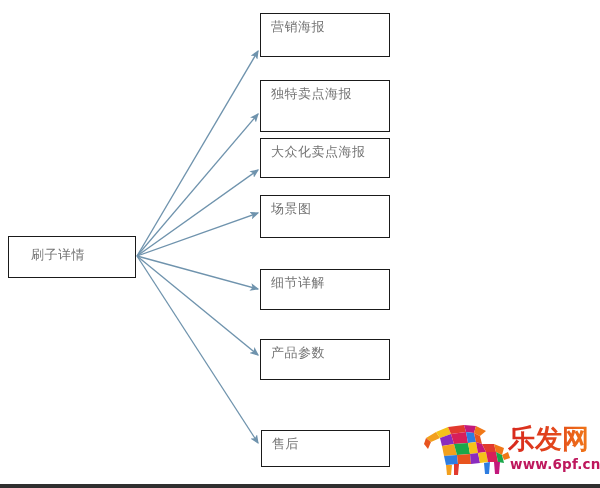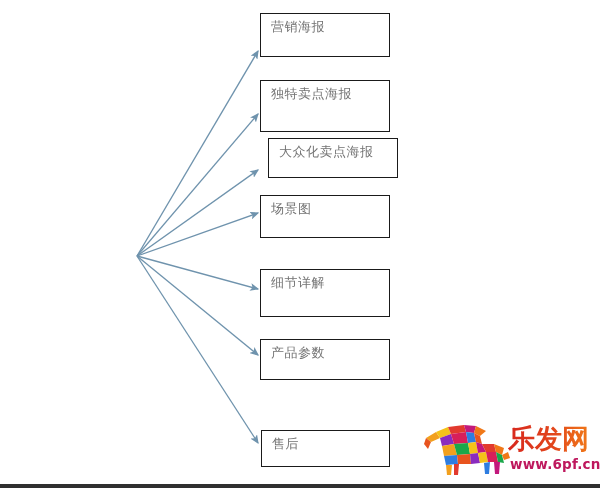--- a/index.html
+++ b/index.html
@@ -111,35 +111,38 @@
         <line x1="137" y1="256" x2="258" y2="51"></line>
         <line x1="137" y1="256" x2="258" y2="114"></line>
         <line x1="137" y1="256" x2="258" y2="170"></line>
         <line x1="137" y1="256" x2="258" y2="213"></line>
         <line x1="137" y1="256" x2="258" y2="289"></line>
         <line x1="137" y1="256" x2="258" y2="355"></line>
         <line x1="137" y1="256" x2="258" y2="443"></line>
       </g>
   </svg>
 
+  <div class="node root" id="root-node" style="left: 8px; top: 236px; width: 128px; height: 42px;">
+    <span class="node-label">刷子详情</span>
+  </div>
 
   <div id="nodes-container">
       <div class="node" style="left: 260px; top: 13px; width: 130px; height: 44px;">
         <span class="node-label">营销海报</span>
       </div>
       <div class="node" style="left: 260px; top: 80px; width: 130px; height: 52px;">
         <span class="node-label">独特卖点海报</span>
       </div>
-      <div class="node" style="left: 268px; top: 138px; width: 130px; height: 40px;">
+      <div class="node" style="left: 260px; top: 138px; width: 130px; height: 40px;">
         <span class="node-label">大众化卖点海报</span>
       </div>
       <div class="node" style="left: 260px; top: 195px; width: 130px; height: 43px;">
         <span class="node-label">场景图</span>
       </div>
-      <div class="node" style="left: 260px; top: 269px; width: 130px; height: 48px;">
+      <div class="node" style="left: 260px; top: 269px; width: 130px; height: 41px;">
         <span class="node-label">细节详解</span>
       </div>
       <div class="node" style="left: 260px; top: 339px; width: 130px; height: 41px;">
         <span class="node-label">产品参数</span>
       </div>
       <div class="node" style="left: 261px; top: 430px; width: 129px; height: 37px;">
         <span class="node-label">售后</span>
       </div>
     </div>
 

